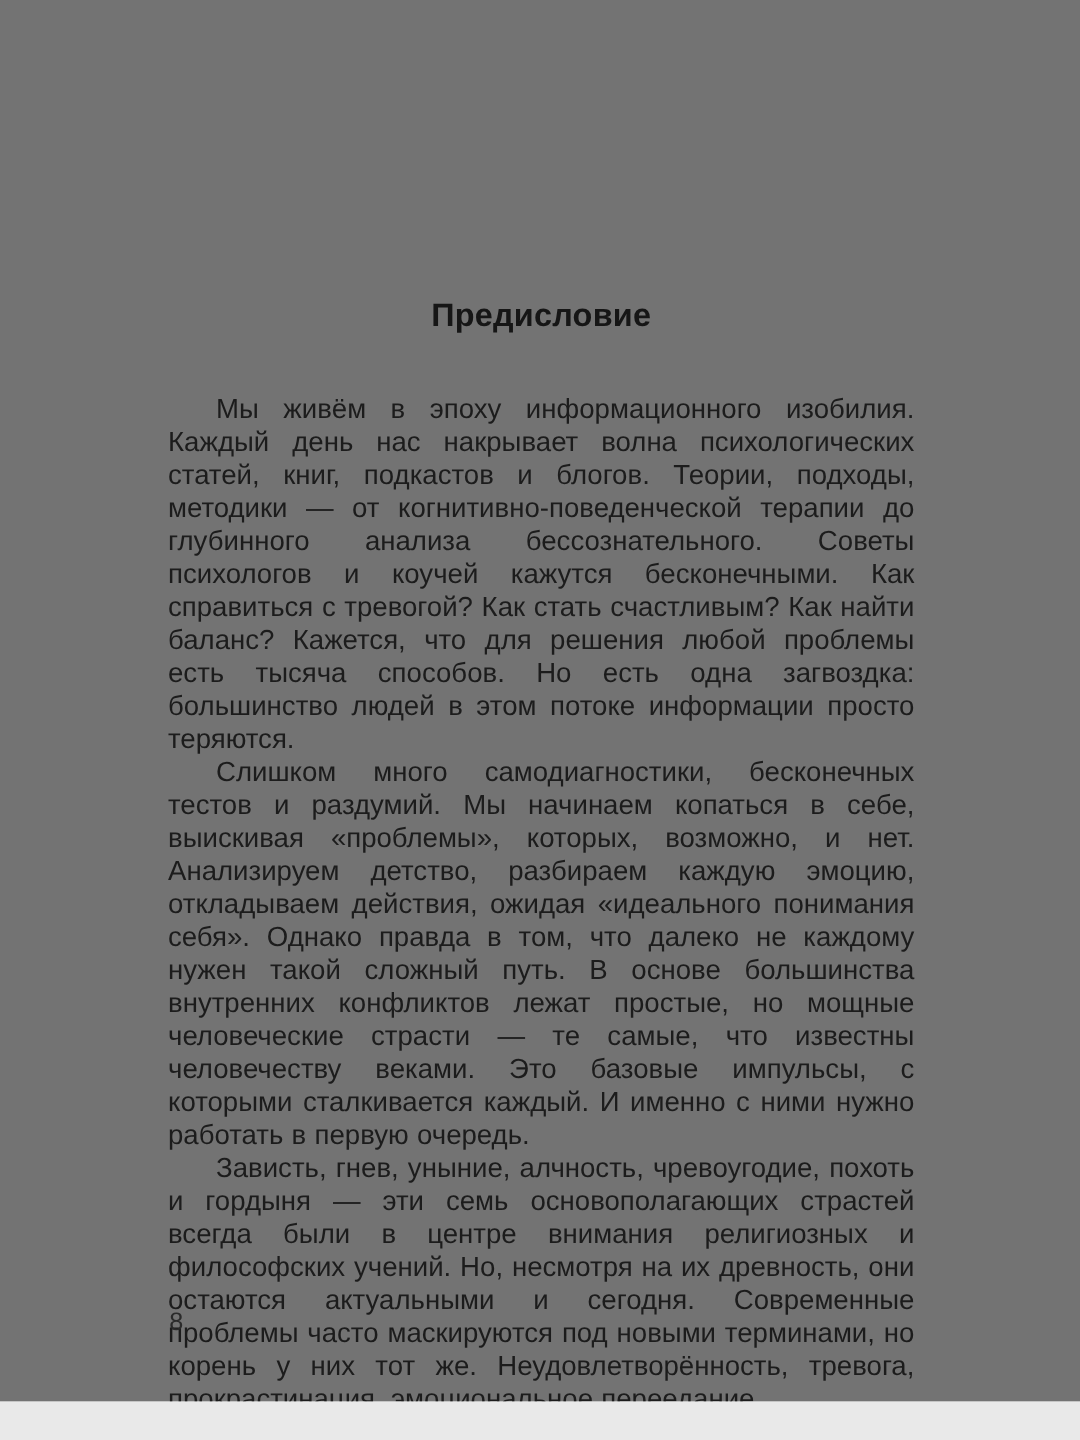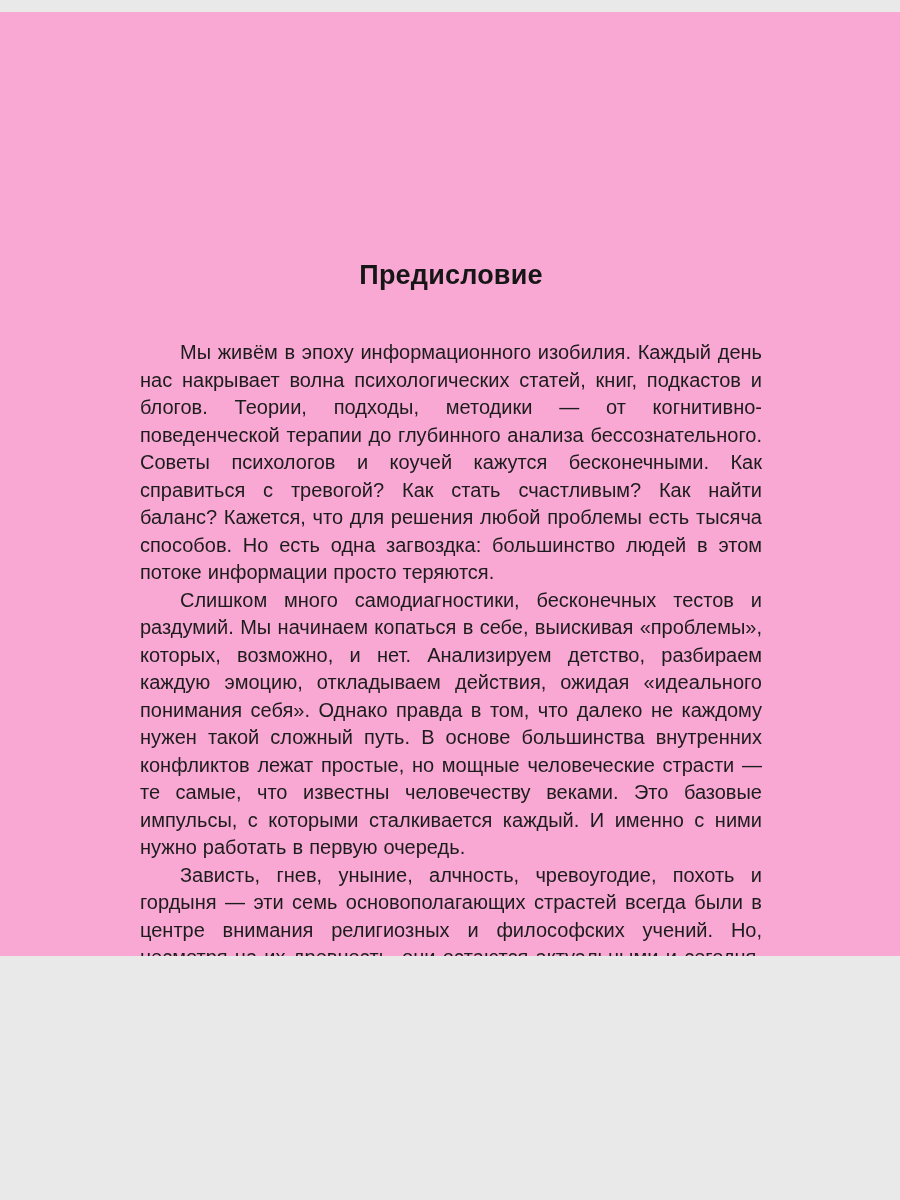--- a/index.html
+++ b/index.html
@@ -5,23 +5,23 @@
     * { margin: 0; padding: 0; box-sizing: border-box; }
 
     html, body {
       background: #e9e9e9;
       font-family: "Liberation Sans", sans-serif;
     }
 
     .book-page {
       position: relative;
       width: 900px;
-      height: 944px;
-      background: #f9a8d4;
-      margin: 12px auto;
+      height: 1168px;
+      background: #737373;
+      margin: 0 auto;
       overflow: hidden;
       color: #1c1c1c;
     }
 
     .content {
       position: absolute;
       top: 248px;
       left: 140px;
       width: 622px;
     }
@@ -29,21 +29,21 @@
     .chapter-title {
       font-size: 27px;
       font-weight: 700;
       text-align: center;
       letter-spacing: 0.2px;
       margin-bottom: 48px;
       color: #161616;
     }
 
     .body-text p {
-      font-size: 20px;
+      font-size: 23px;
       line-height: 27.5px;
       text-align: justify;
       text-indent: 40px;
       hyphens: auto;
       -webkit-hyphens: auto;
       word-spacing: 0.5px;
       color: #1c1c1c;
     }
 
     .page-number {

